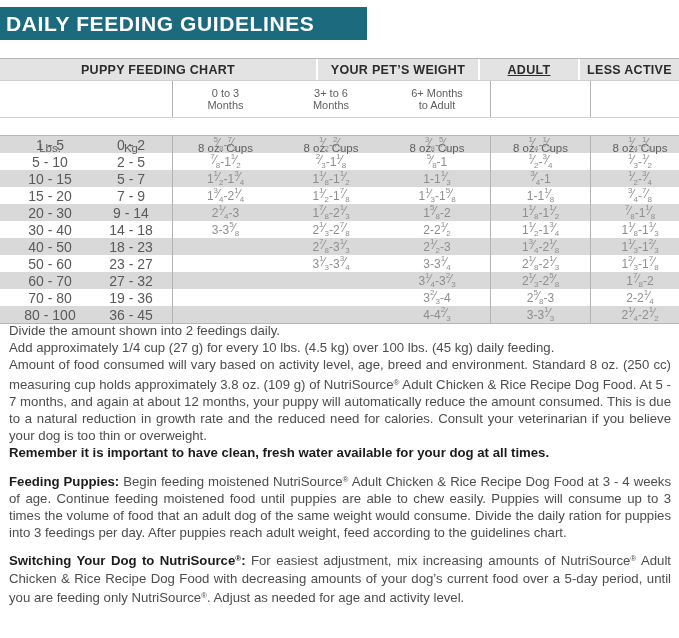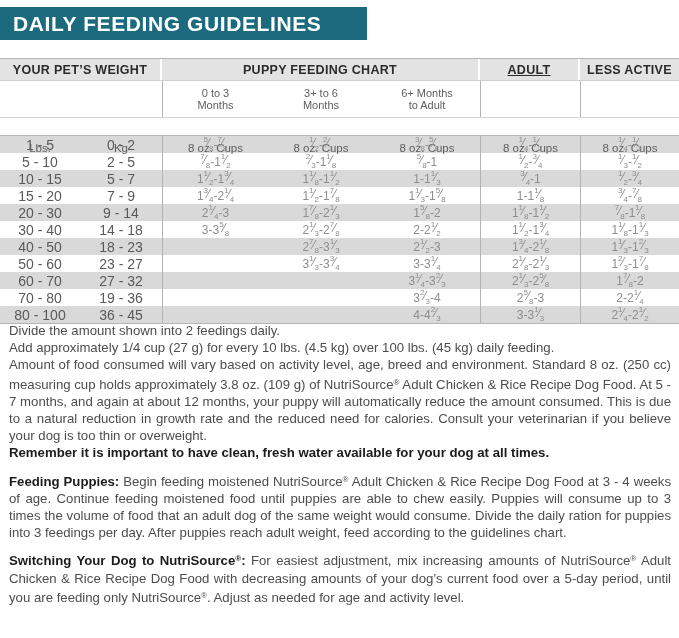--- a/index.html
+++ b/index.html
@@ -10,36 +10,36 @@
   }
   .page{position:relative;width:679px;height:638px;background:#fff;}
 
   
   .titlebar{
     position:absolute;left:0;top:7px;width:367px;height:33px;
     display:flex;align-items:center;
   }
   .titlebar .title{
     color:#ffffff;font-size:21px;font-weight:bold;letter-spacing:.6px;
-    padding-left:13px;white-space:nowrap;
+    padding-left:6px;white-space:nowrap;
   }
 
   
   .feed-table{position:absolute;left:0;top:58px;width:679px;border-top:1px solid #b6b6b6;}
   .grouprow{display:flex;height:21px;border-bottom:1px solid #cfcfcf;}
   .gcell{
     background:#e3e3e3;display:flex;align-items:center;justify-content:center;
     font-size:12.5px;font-weight:bold;color:#2b2b2b;letter-spacing:.3px;white-space:nowrap;
   }
   .gcell.gw{width:160px;margin-right:2px;}
   .gcell.gp{width:316px;margin-right:2px;}
   .gcell.ga{width:98px;margin-right:2px;text-decoration:underline;}
   .gcell.gl{flex:1;}
 
-  .grid{display:grid;grid-template-columns:80px 82px 106px 106px 106px 100px 99px;}
+  .grid{display:grid;grid-template-columns:80px 82px 106px 106px 106px 100px 99px;padding-left:10px;}
   .grid>div{display:flex;align-items:center;justify-content:center;text-align:center;}
   .vl{border-left:1px solid #b3b3b3;}
 
   .subrow{height:36px;border-bottom:1px solid #d2d2d2;}
   .subrow>div{font-size:11px;color:#5f5f5f;line-height:12.5px;white-space:pre-line;}
   .unitrow{height:17px;border-bottom:1px solid #b6b6b6;}
   .unitrow>div{font-size:11.5px;color:#5f5f5f;margin-top:24px;}
 
   .trow{height:17px;}
   .trow.alt{background:#d9d9d9;}
@@ -68,22 +68,22 @@
 
 <div class="page">
 
   <div class="titlebar" style="background: rgb(27, 106, 126);">
     <span class="title">DAILY FEEDING GUIDELINES</span>
   </div>
 
   <div class="feed-table">
 
     <div class="grouprow">
+      <div class="gcell gp">PUPPY FEEDING CHART</div>
       <div class="gcell gw">YOUR PET’S WEIGHT</div>
-      <div class="gcell gp">PUPPY FEEDING CHART</div>
       <div class="gcell ga">ADULT</div>
       <div class="gcell gl">LESS ACTIVE</div>
     </div>
 
     <div class="grid subrow">
       <div></div>
       <div></div>
       <div class="vl">0 to 3
 Months</div>
       <div>3+ to 6

